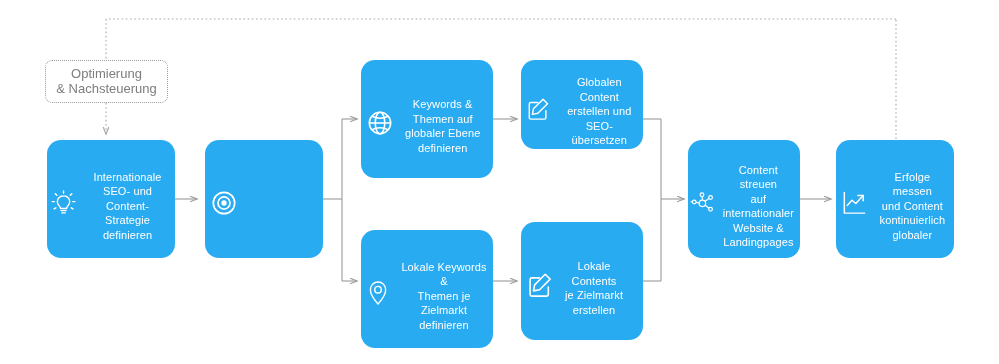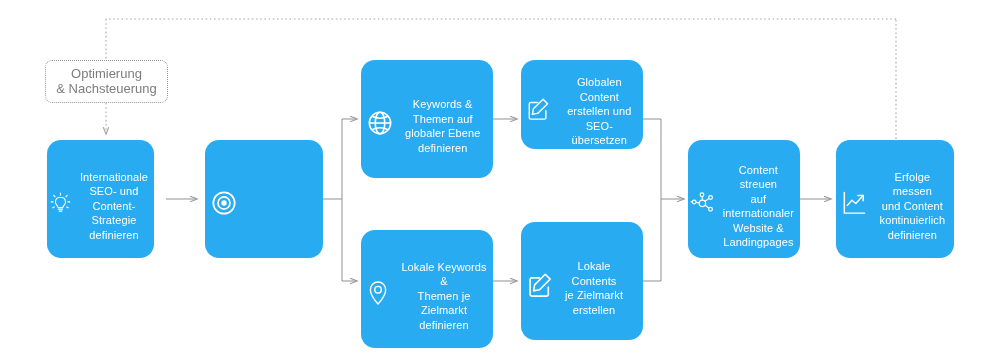--- a/index.html
+++ b/index.html
@@ -108,21 +108,21 @@
       <line x1="106" y1="19" x2="106" y2="60"></line>
       <line x1="106" y1="103" x2="106" y2="134" marker-end="url(#arrowdot)"></line>
     </g>
   </svg>
 
   <div class="loopbox" style="left:45px; top:60px; width:123px; height:43px;">
     <div class="label">Optimierung
 &amp; Nachsteuerung</div>
   </div>
 
-  <div class="node" style="left:47px; top:140px; width:107px; height:118px;">
+  <div class="node" style="left:47px; top:140px; width:128px; height:118px;">
     <svg class="icon" viewBox="0 0 48 48">
       <g fill="none" stroke="#ffffff" stroke-width="2" stroke-linecap="round">
         <path d="M24 13.5c-5.1 0-9 3.8-9 8.6 0 3.2 1.8 5.2 3.2 6.8.9 1 1.5 1.8 1.5 3.1h8.6c0-1.3.6-2.1 1.5-3.1 1.4-1.6 3.2-3.6 3.2-6.8 0-4.8-3.9-8.6-9-8.6z"></path>
         <path d="M20.3 35h7.4"></path>
         <path d="M21.5 38.4h5"></path>
         <path d="M24 6.5v3.4M12 10.5l2.3 2.4M36 10.5l-2.3 2.4M7.5 22h3.2M37.3 22h3.2M10.3 32.6l2.6-1.6M37.7 32.6l-2.6-1.6"></path>
       </g>
     </svg>
     <div class="label">Internationale
 SEO- und Content-
@@ -220,16 +220,16 @@
     <svg class="icon" viewBox="0 0 48 48">
       <g fill="none" stroke="#ffffff" stroke-width="2" stroke-linecap="round" stroke-linejoin="round">
         <path d="M11.5 9.5v28.5h28"></path>
         <path d="M15.5 27.5l6.5-7.4 5.3 4.6 10.2-11"></path>
         <path d="M30.2 13.7h7.3v7.3"></path>
       </g>
     </svg>
     <div class="label">Erfolge messen
 und Content
 kontinuierlich
-definieren</div>
+globaler</div>
   </div>
 
 </div>
 
 </body></html>

